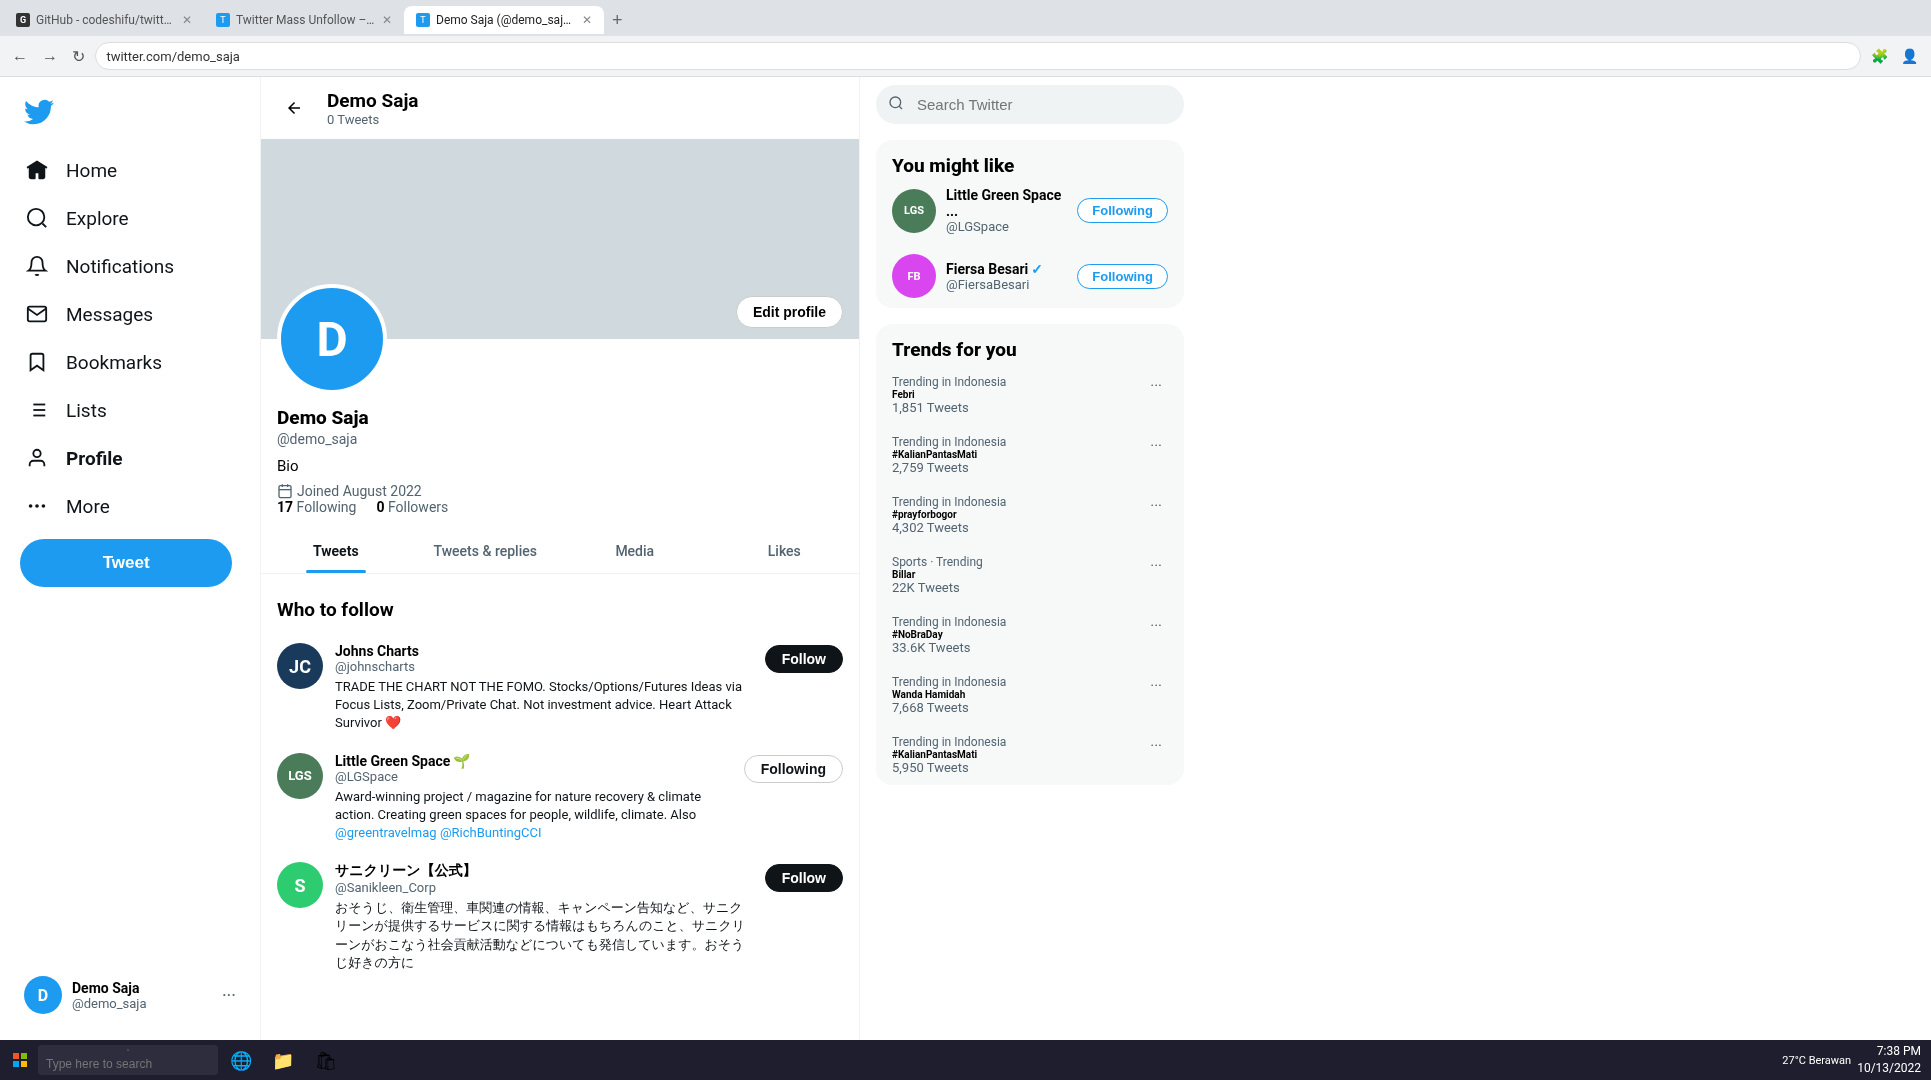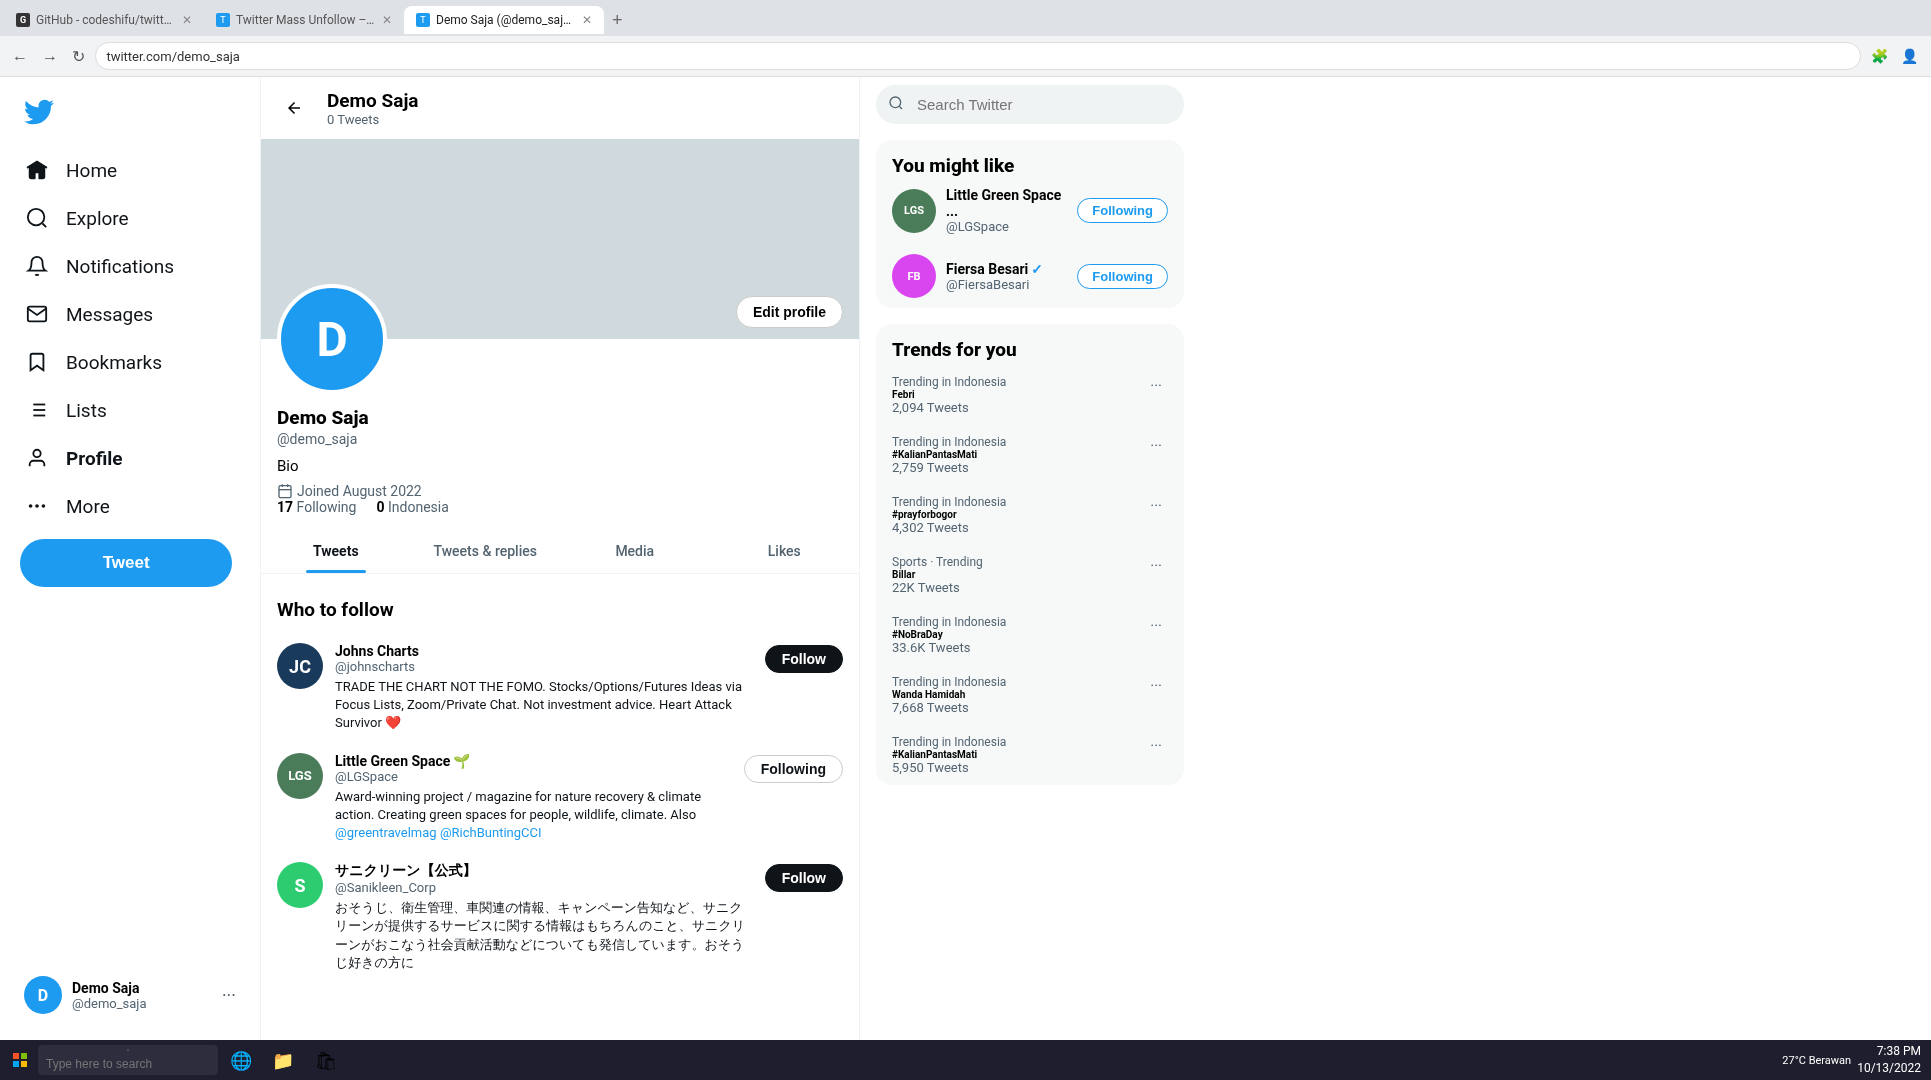--- a/index.html
+++ b/index.html
@@ -301,21 +301,21 @@
             <line x1="8" y1="2" x2="8" y2="6"></line>
             <line x1="3" y1="10" x2="21" y2="10"></line>
           </svg>
         <span>Joined August 2022</span>
       </div>
       <div class="profile-stats">
         <div class="profile-stat">
           <span>17</span> <span class="stat-label">Following</span>
         </div>
         <div class="profile-stat">
-          <span>0</span> <span class="stat-label">Indonesia</span>
+          <span>0</span> <span class="stat-label">Followers</span>
         </div>
       </div>
     </div>
 
     <div class="profile-tabs">
       <div class="profile-tab active">
         <span>Tweets</span>
       </div>
       <div class="profile-tab">
         <span>Tweets &amp; replies</span>
@@ -404,21 +404,21 @@
     </div>
 
     <div class="right-section">
       <div class="right-section-title" style="margin-bottom:4px;">Trends for you</div>
 
       <div class="trend-item">
         <div class="trend-row">
           <div>
             <div class="trend-label">Trending in Indonesia</div>
             <div class="trend-name">Febri</div>
-            <div class="trend-count">2,094 Tweets</div>
+            <div class="trend-count">1,851 Tweets</div>
           </div>
           <span class="trend-dots">···</span>
         </div>
       </div>
 
       <div class="trend-item">
         <div class="trend-row">
           <div>
             <div class="trend-label">Trending in Indonesia</div>
             <div class="trend-name">#KalianPantasMati</div>

